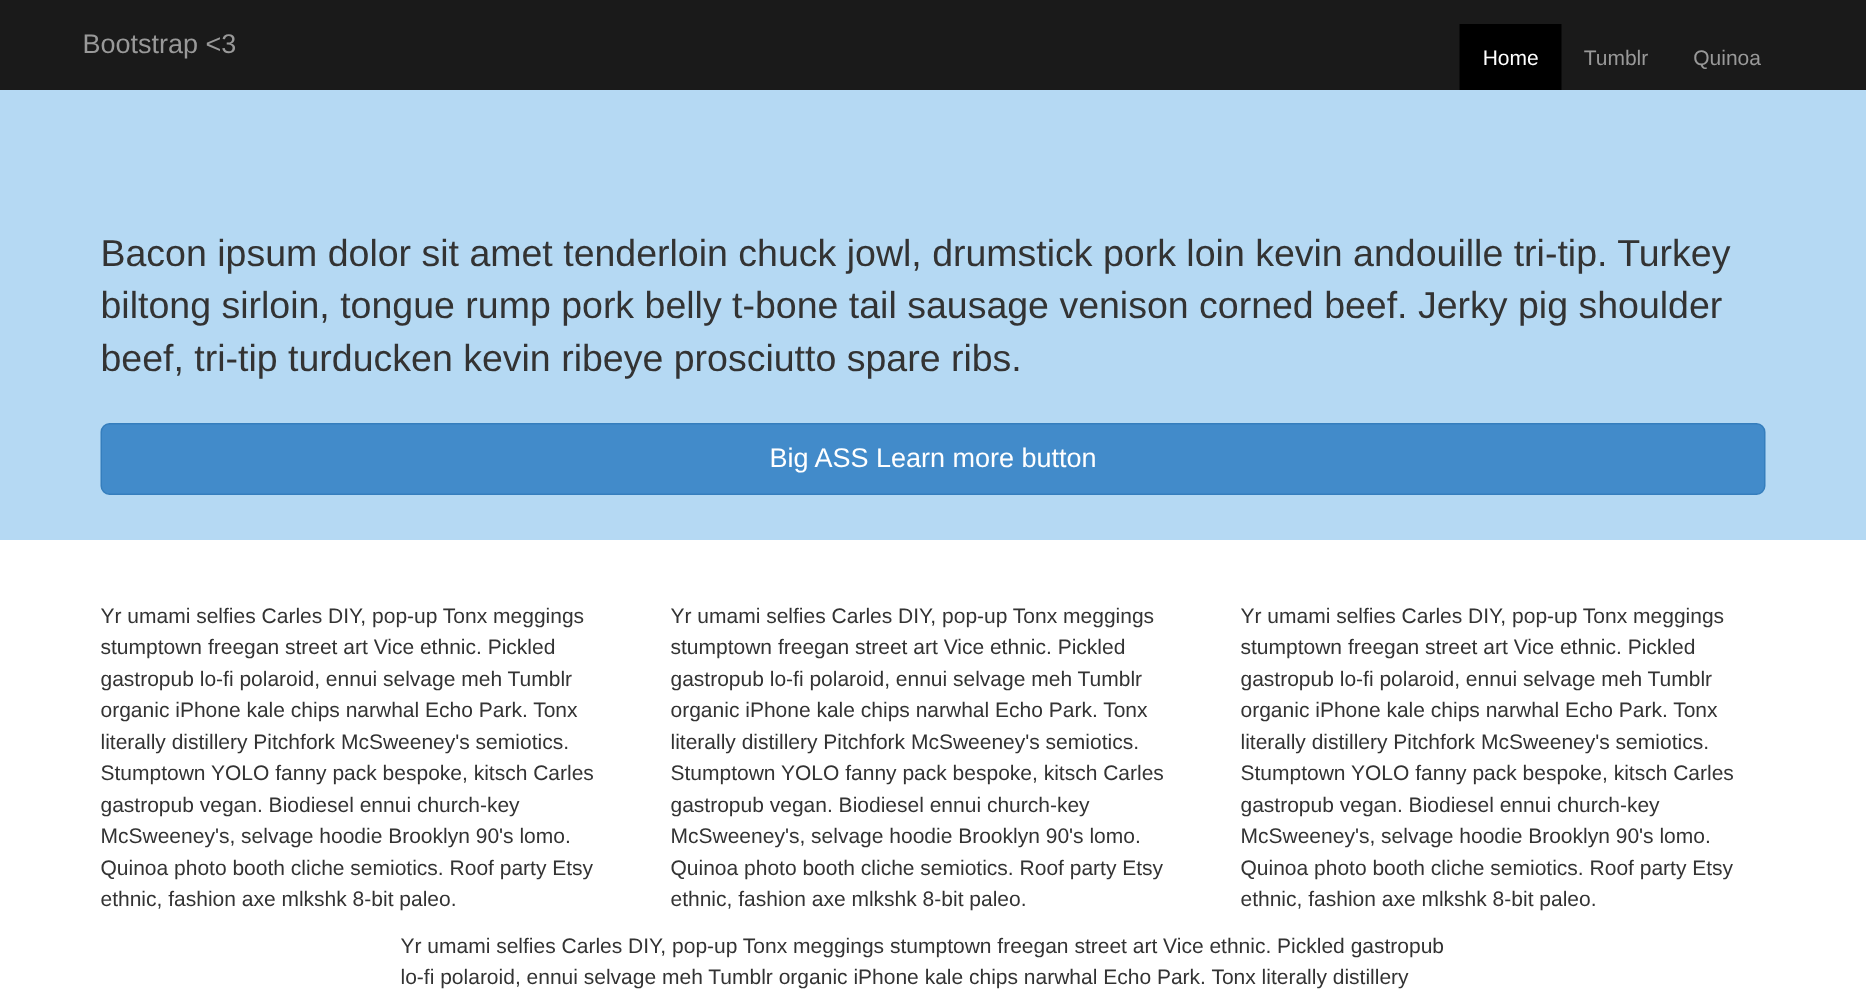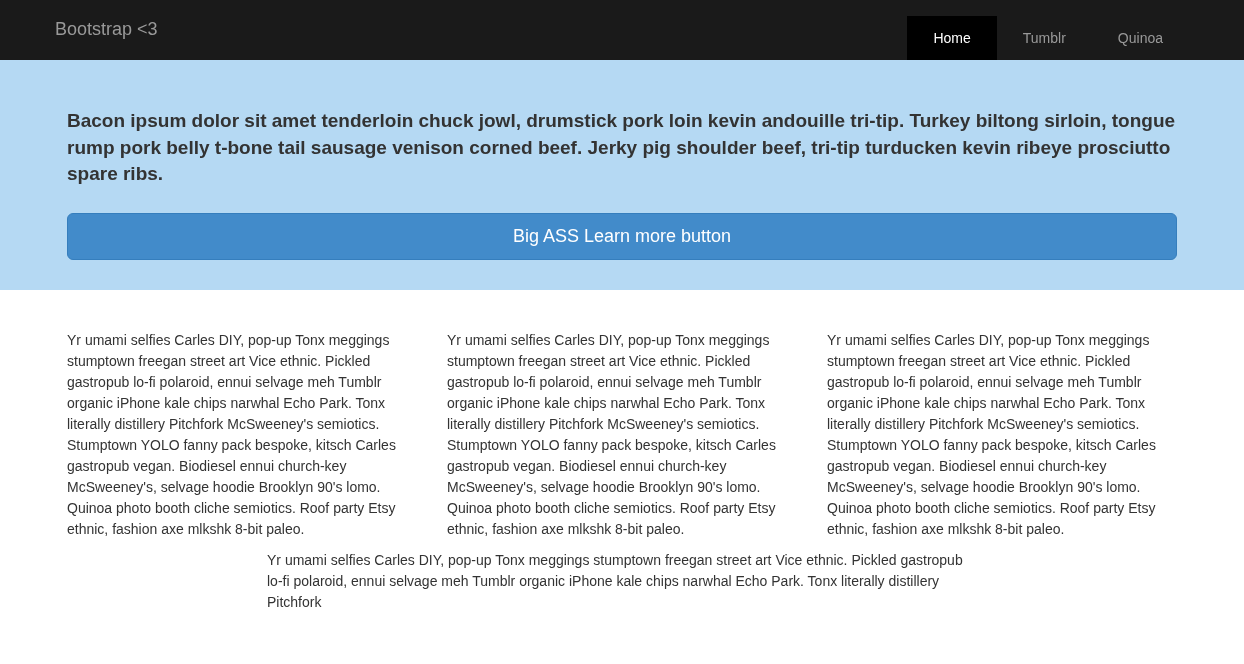--- a/index.html
+++ b/index.html
@@ -31,21 +31,21 @@
     .navbar-nav {
       display: flex;
       list-style: none;
       margin-right: 55px;
     }
     .navbar-nav li {
       display: block;
     }
     .navbar-nav a {
       color: #999;
-      padding: 12px 26px;
+      padding: 12px 15px;
       display: block;
       text-decoration: none;
       font-size: 14px;
       margin-top: 16px;
     }
     .navbar-nav li.active a {
       color: #fff;
       background-color: #000;
     }
     .jumbotron {
@@ -57,25 +57,26 @@
       margin: 0 auto;
       padding: 0 15px;
     }
     .jumbotron h1 {
       font-size: 63px;
       font-weight: 500;
       color: #333;
       margin-bottom: 10px;
     }
     .jumbotron p {
-      font-size: 19px;
-      font-weight: 700;
+      font-size: 25px;
+      font-weight: 400;
       color: #333;
       line-height: 1.4;
       margin-bottom: 25px;
+      margin-top: 44px;
     }
     .btn-primary {
       display: block;
       width: 100%;
       background-color: #428bca;
       border: 1px solid #357ebd;
       color: #fff;
       font-size: 18px;
       padding: 10px 30px;
       border-radius: 6px;

